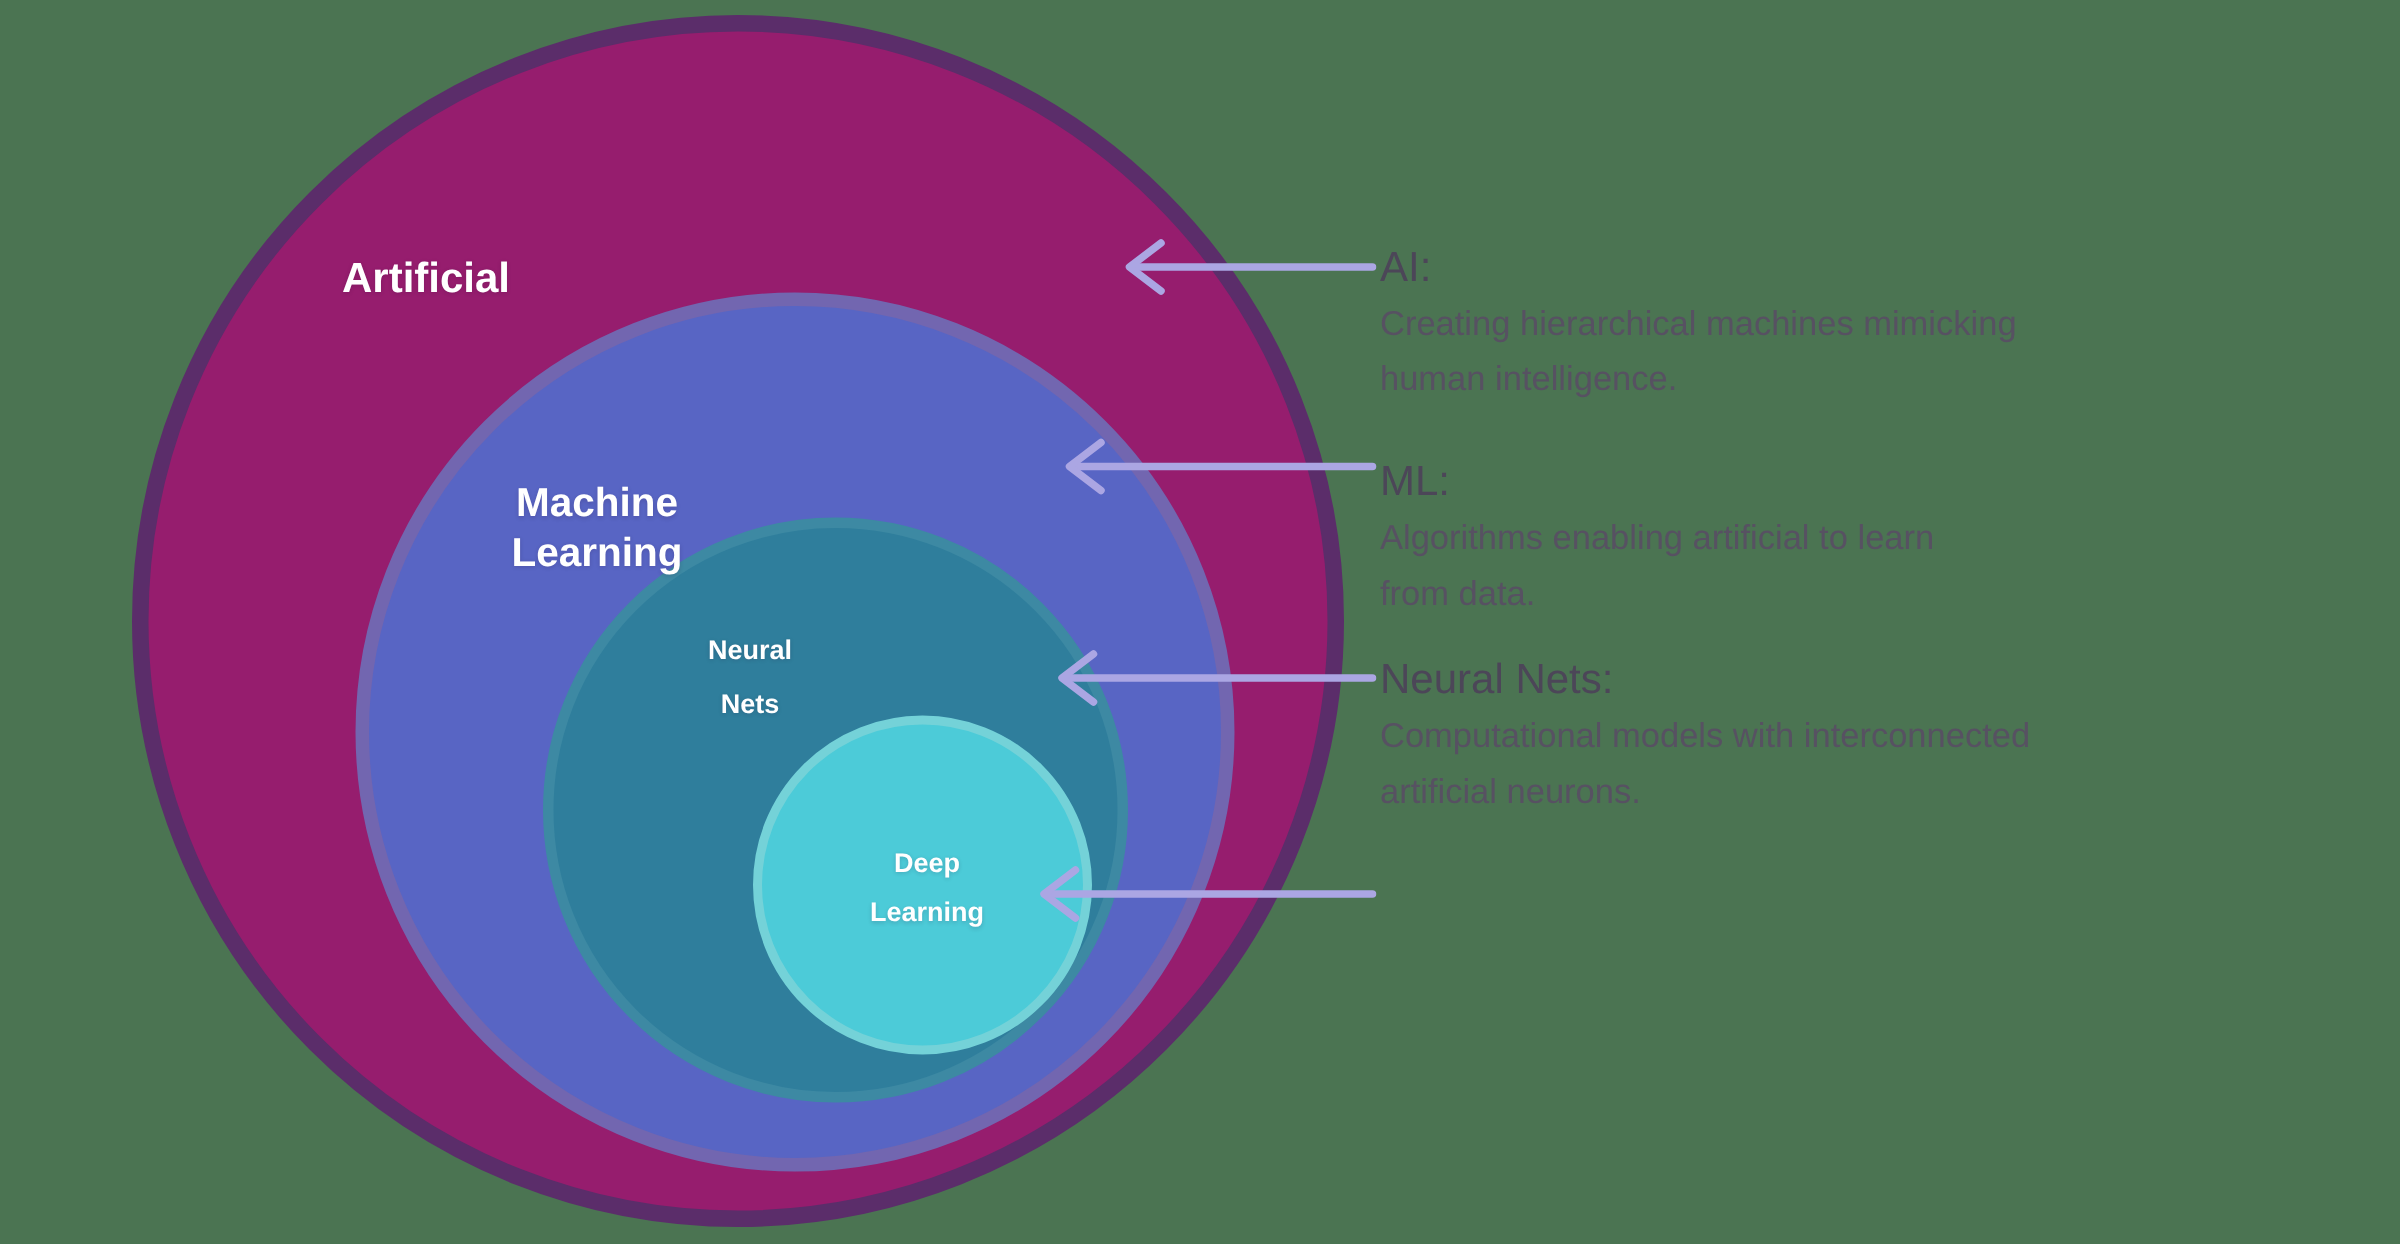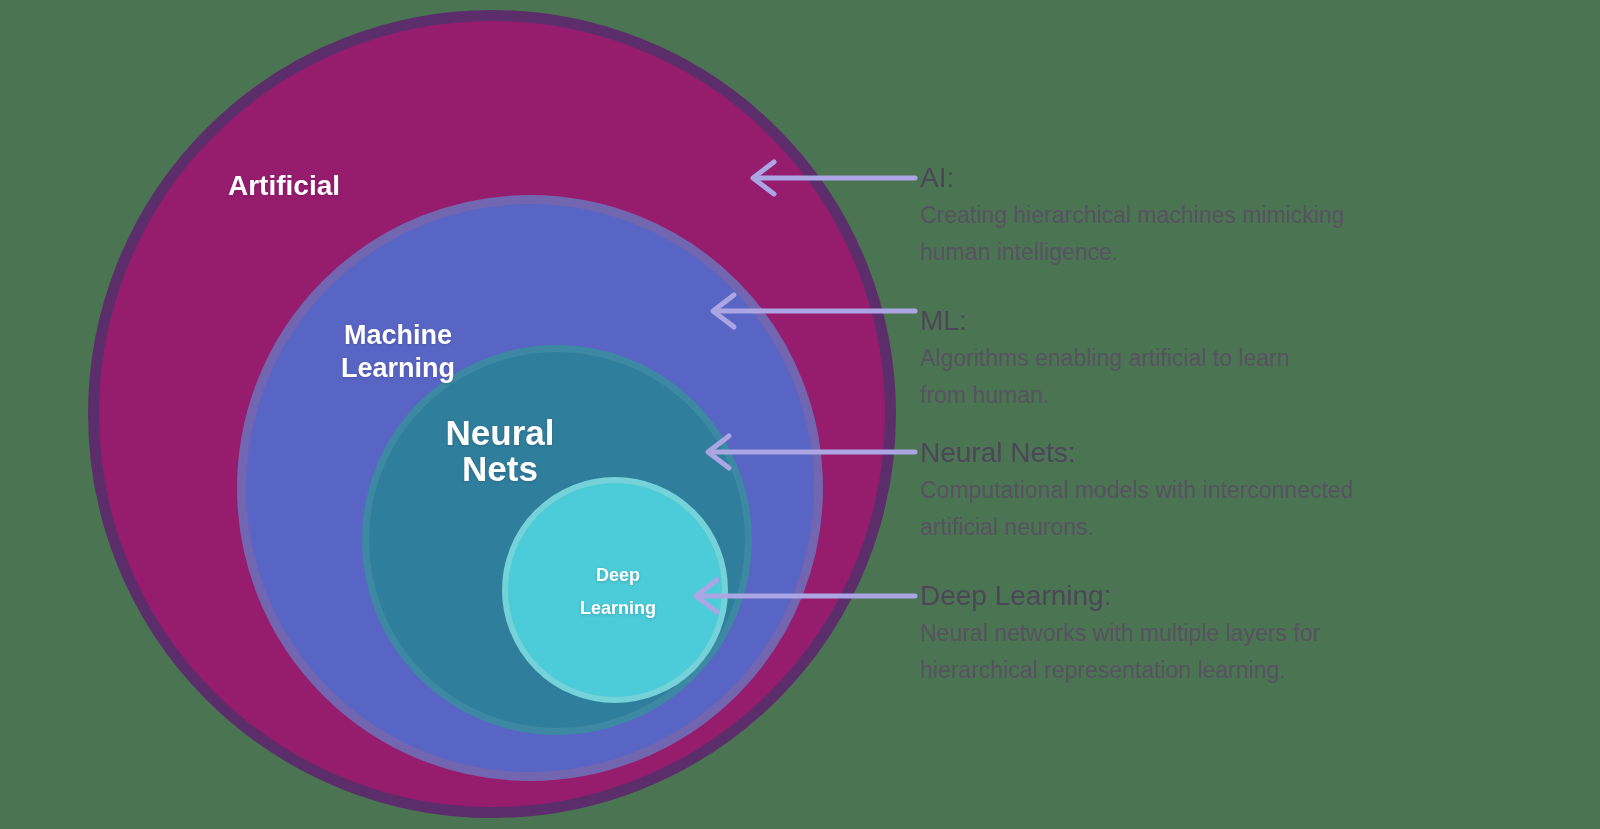--- a/index.html
+++ b/index.html
@@ -18,21 +18,21 @@
   .circle-dl { left: 502px; top: 477px; width: 226px; height: 226px; border: 6px solid; }
 
   .circle-label {
     position: absolute; transform: translate(-50%, -50%);
     color: #ffffff; font-weight: 700; text-align: center;
     text-shadow: 0 1px 3px rgba(40,10,50,0.18);
     white-space: nowrap;
   }
   .label-ai { left: 284px; top: 185px; font-size: 28px; line-height: 35px; }
   .label-ml { left: 398px; top: 352px; font-size: 27px; line-height: 33px; }
-  .label-nn { left: 500px; top: 451px; font-size: 35px; line-height: 36px; }
+  .label-nn { left: 500px; top: 451px; font-size: 18px; line-height: 36px; }
   .label-dl { left: 618px; top: 592px; font-size: 18px; line-height: 33px; }
 
   .arrows { position: absolute; left: 0; top: 0; pointer-events: none; }
 
   .annotation { position: absolute; left: 920px; width: 560px; }
   .annotation-heading {
     font-size: 28px; font-weight: 400; color: #4c4658;
     line-height: 34px; margin-bottom: 2px;
   }
   .annotation-line {
@@ -90,26 +90,21 @@
   </svg>
 
   <div class="annotation ann-ai">
     <div class="annotation-heading">AI:</div>
     <div class="annotation-line">Creating hierarchical machines mimicking</div>
     <div class="annotation-line">human intelligence.</div>
   </div>
   <div class="annotation ann-ml">
     <div class="annotation-heading">ML:</div>
     <div class="annotation-line">Algorithms enabling artificial to learn</div>
-    <div class="annotation-line">from human.</div>
+    <div class="annotation-line">from data.</div>
   </div>
   <div class="annotation ann-nn">
     <div class="annotation-heading">Neural Nets:</div>
     <div class="annotation-line">Computational models with interconnected</div>
     <div class="annotation-line">artificial neurons.</div>
   </div>
-  <div class="annotation ann-dl">
-    <div class="annotation-heading">Deep Learning:</div>
-    <div class="annotation-line">Neural networks with multiple layers for</div>
-    <div class="annotation-line">hierarchical representation learning.</div>
-  </div>
 
 </div>
 
 </body></html>

